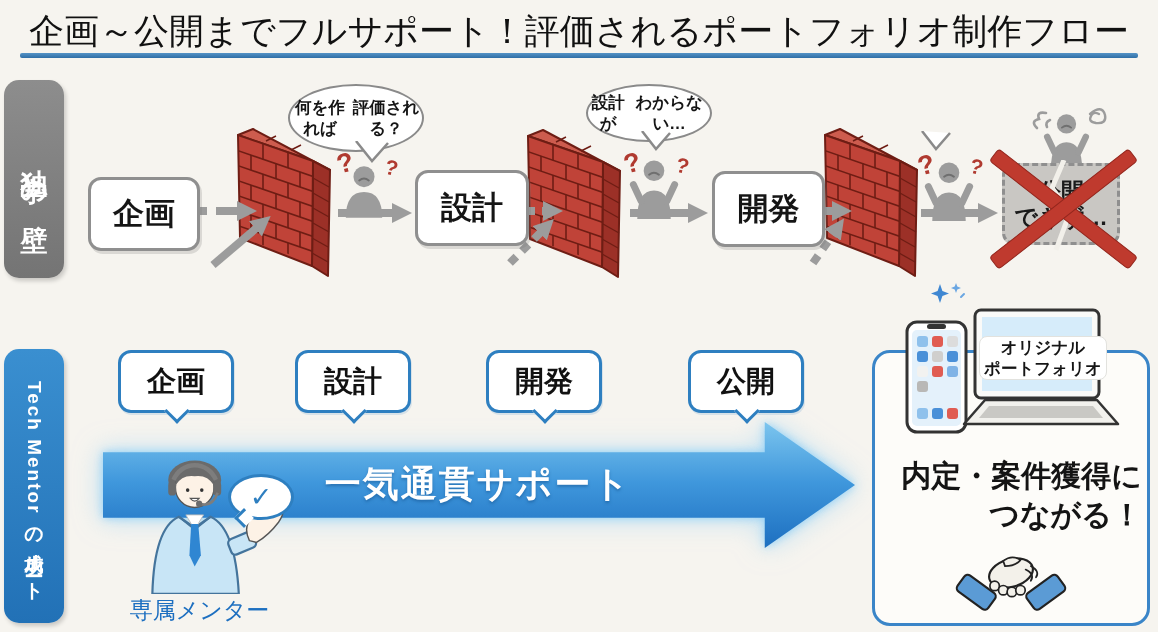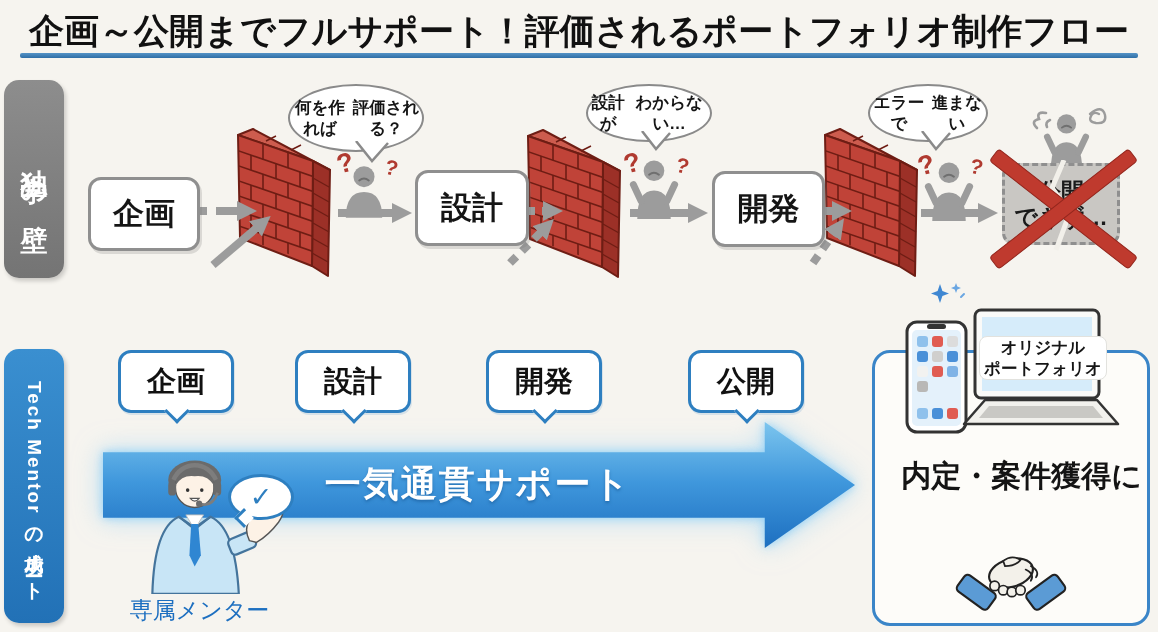--- a/index.html
+++ b/index.html
@@ -6,21 +6,21 @@
   #canvas{
     position:relative;width:1158px;height:632px;overflow:hidden;
     background:#f6f4ef;
     font-family:"Liberation Sans","DejaVu Sans",sans-serif;
     color:#151515;
   }
   .abs{position:absolute;}
   
   .title{
     left:0;top:8px;width:1158px;text-align:center;
-    font-size:35px;font-weight:700;letter-spacing:0px;color:#111;
+    font-size:35px;font-weight:400;letter-spacing:0px;color:#111;
     z-index:2;
   }
   .title-underline{
     left:20px;top:53px;width:1118px;height:5px;border-radius:2px;
     background:linear-gradient(180deg,#5593c6,#2f6ea6);z-index:2;
   }
   
   .side{
     writing-mode:vertical-rl;text-orientation:mixed;
     display:flex;align-items:center;justify-content:center;
@@ -206,24 +206,20 @@
   </svg>
 
   <div class="abs bubble two-line" style="left:586px;top:84px;width:122px;height:54px">
     <span>設計が</span>
     <span>わからない…</span>
   </div>
   <svg class="abs btail" style="left:638px;top:131px" width="36" height="22">
     <path d="M4 0 L18 18 L32 2" fill="#fff" stroke="#8a8a8a" stroke-width="2.5"></path>
   </svg>
 
-  <div class="abs bubble two-line" style="left:868px;top:84px;width:116px;height:54px">
-    <span>エラーで</span>
-    <span>進まない</span>
-  </div>
   <svg class="abs btail" style="left:918px;top:131px" width="36" height="22">
     <path d="M4 0 L18 18 L32 2" fill="#fff" stroke="#8a8a8a" stroke-width="2.5"></path>
   </svg>
 
   <span class="abs q" style="left:337px;top:150px;font-size:27px;transform:rotate(-14deg)">?</span>
   <span class="abs q" style="left:385px;top:157px;font-size:21px;transform:rotate(14deg)">?</span>
   <span class="abs q" style="left:624px;top:150px;font-size:27px;transform:rotate(-14deg)">?</span>
   <span class="abs q" style="left:676px;top:155px;font-size:21px;transform:rotate(14deg)">?</span>
   <span class="abs q" style="left:918px;top:152px;font-size:27px;transform:rotate(-14deg)">?</span>
   <span class="abs q" style="left:970px;top:156px;font-size:21px;transform:rotate(14deg)">?</span>
@@ -283,20 +279,21 @@
   </svg>
   <div class="abs check-bubble">
     <span>✓</span>
     <i class="cb-tail"></i>
   </div>
   <div class="abs mentor-label">専属メンター</div>
 
   <div class="abs card"></div>
   <div class="abs result-text two-line">
     <span>内定・案件獲得に</span>
+    <span>つながる！</span>
   </div>
 
   <svg class="abs device" style="left:905px;top:320px" width="63" height="114" viewBox="0 0 63 114">
     <rect x="2" y="2" width="59" height="110" rx="10" fill="#fff" stroke="#333" stroke-width="3"></rect>
     <rect x="7" y="10" width="49" height="96" rx="5" fill="#e4f1fb"></rect>
     <rect x="22" y="4" width="19" height="5" rx="2.5" fill="#333"></rect>
     <g>
       <rect x="12" y="16" width="11" height="11" rx="3" fill="#8fc1ec"></rect>
         <rect x="27" y="16" width="11" height="11" rx="3" fill="#e05c52"></rect>
         <rect x="42" y="16" width="11" height="11" rx="3" fill="#dcdcdc"></rect>

